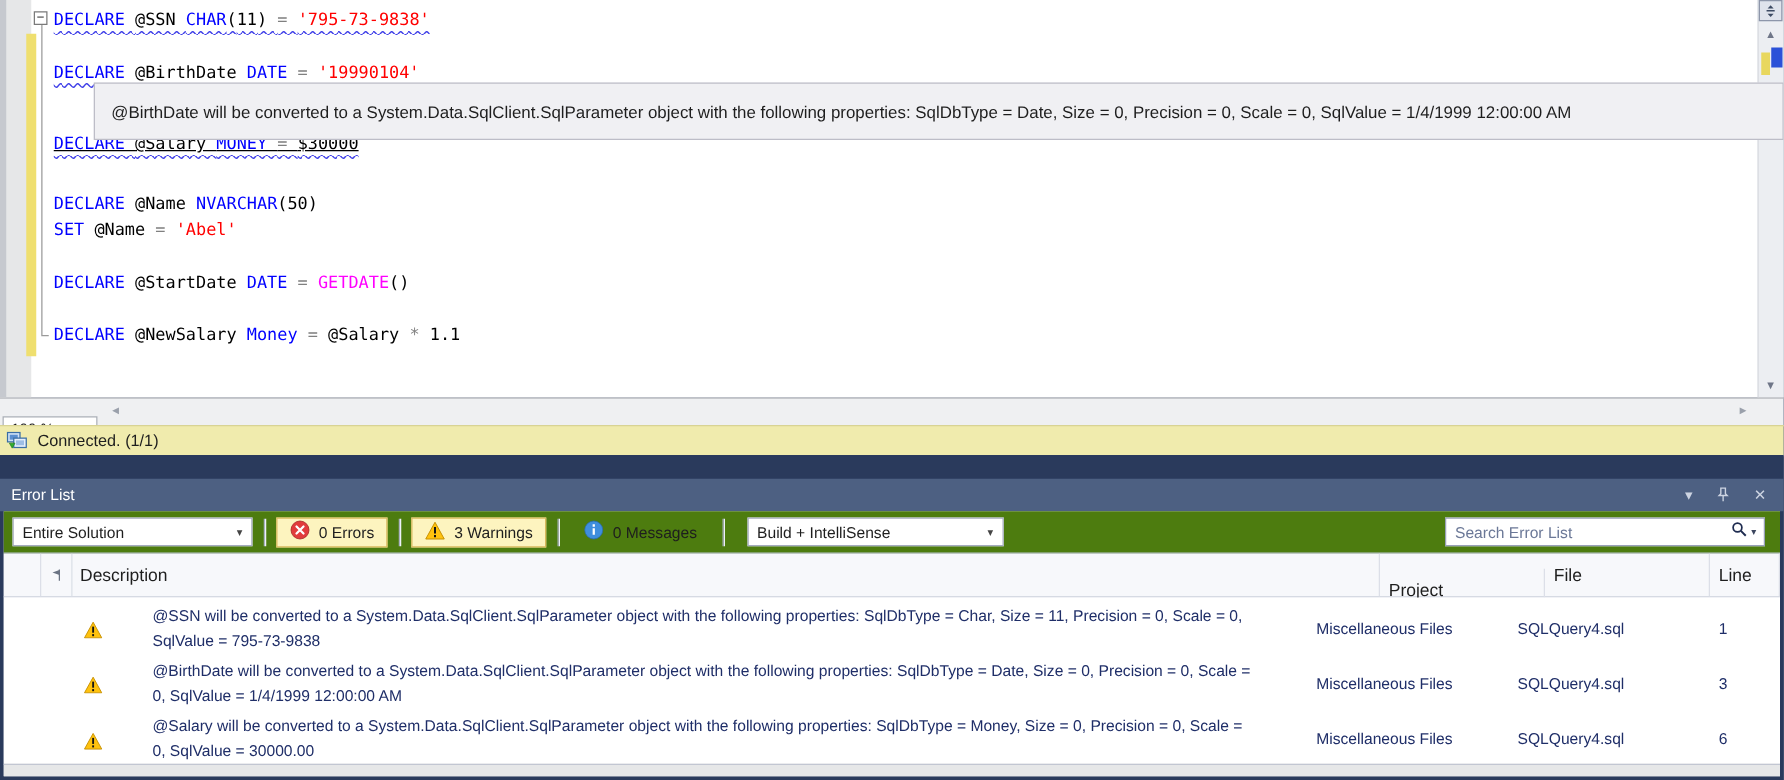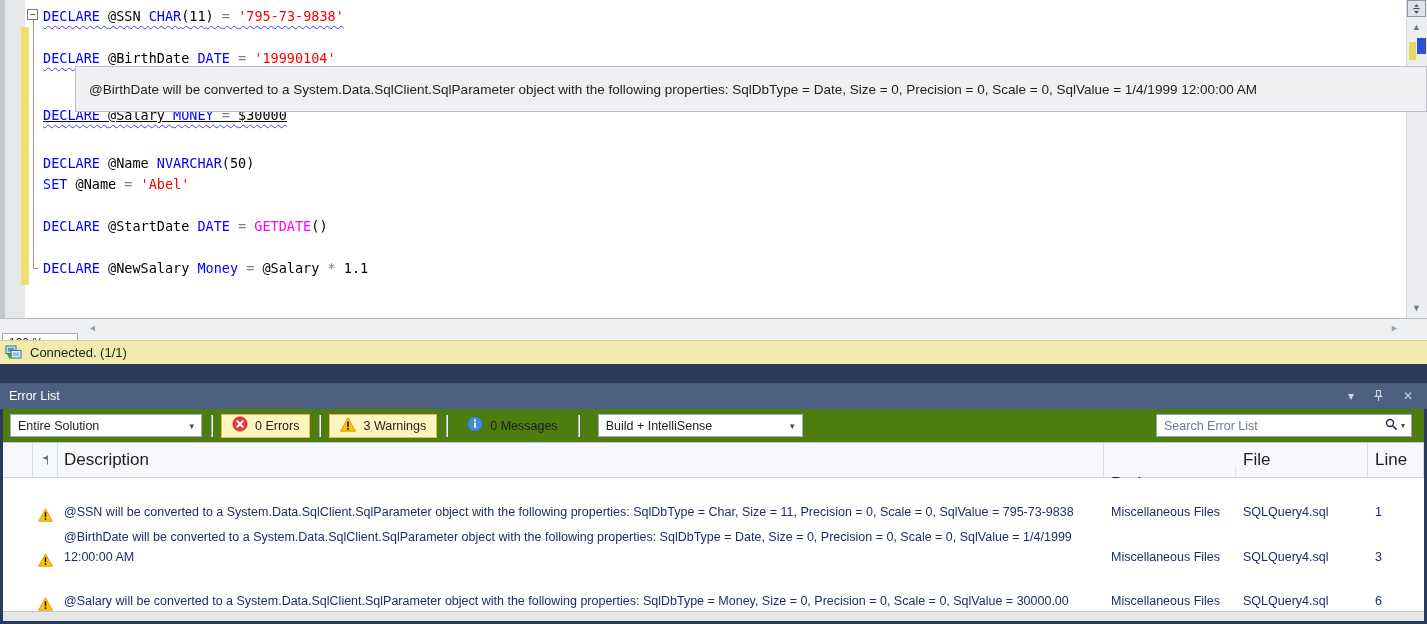--- a/index.html
+++ b/index.html
@@ -60,31 +60,31 @@
   .tb-sep{width:1px;height:22px;background:#aab1c2;margin:0 9px;box-shadow:1px 0 0 #eef1f8;}
   .tb-btn{height:24px;display:flex;align-items:center;gap:7px;padding:0 10px;font-size:12.5px;color:#1e1e1e;border:1px solid transparent;box-sizing:border-box;}
   .tb-btn.active{background:#fdf4bf;border-color:#d9b95c;}
   .searchbox{margin-left:auto;margin-right:12px;width:256px;height:23px;background:#fff;border:1px solid #98a0b8;box-sizing:border-box;
     display:flex;align-items:center;}
   .searchbox input{flex:1;border:none;outline:none;font-family:"Liberation Sans",sans-serif;font-size:12.5px;color:#1e1e1e;padding:0 0 0 7px;background:transparent;}
   .searchbox input::placeholder{color:#6b7897;opacity:1;}
   .searchbox .sb-icons{display:flex;align-items:center;gap:3px;padding-right:6px;}
   .searchbox .sb-arr{font-size:8px;color:#3c465f;}
   
-  .grid-header{height:34px;background:#f7f8fb;border-bottom:1px solid #ccd0dc;display:flex;
-    font-size:17px;color:#1e1e1e;flex:0 0 auto;}
+  .grid-header{height:34px;background:#f7f8fb;border-bottom:1px solid #ccd0dc;display:flex;align-items:center;
+    font-size:14px;color:#1e1e1e;flex:0 0 auto;}
   .hc{height:100%;display:flex;align-items:center;box-sizing:border-box;border-right:1px solid #dcdfe8;}
   .hc-sel{width:30px;}
   .hc-icon{width:25px;justify-content:center;}
   .hc-desc{flex:1;padding-left:6px;}
   .hc-project{width:132px;padding-left:7px;margin-top:24px;}
   .hc-file{width:132px;padding-left:7px;}
   .hc-line{width:56px;padding-left:7px;}
   .grid-rows{flex:1;overflow:hidden;background:#fff;display:flex;flex-direction:column;}
-  .erow{display:flex;align-items:flex-end;padding-top:5px;min-height:39px;font-size:12.5px;color:#1f2e68;line-height:20px;}
+  .erow{display:flex;align-items:center;padding-top:5px;min-height:39px;font-size:12.5px;color:#1f2e68;line-height:20px;gap:29px;}
   .rc-sel{width:30px;flex:0 0 auto;}
   .rc-icon{width:25px;flex:0 0 auto;display:flex;justify-content:center;padding-top:3px;}
   .rc-desc{flex:1;padding-left:6px;padding-right:10px;}
   .rc-project{width:132px;flex:0 0 auto;padding-left:7px;box-sizing:border-box;}
   .rc-file{width:132px;flex:0 0 auto;padding-left:7px;box-sizing:border-box;}
   .rc-line{width:56px;flex:0 0 auto;padding-left:7px;box-sizing:border-box;}
   .grid-footer{flex:0 0 auto;height:9px;background:#e6e7e8;border-top:1px solid #c2c6d2;}
 </style>
 </head>
 <body>

